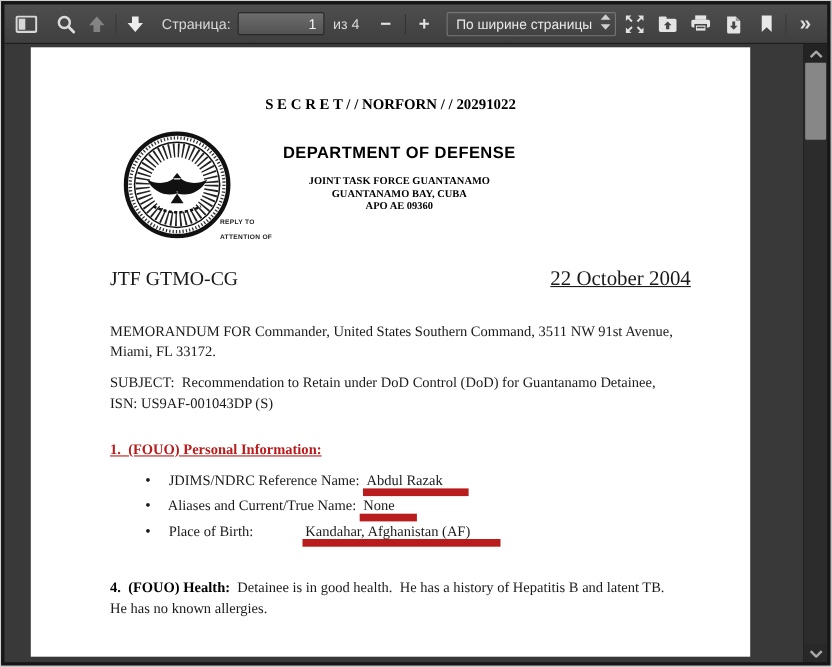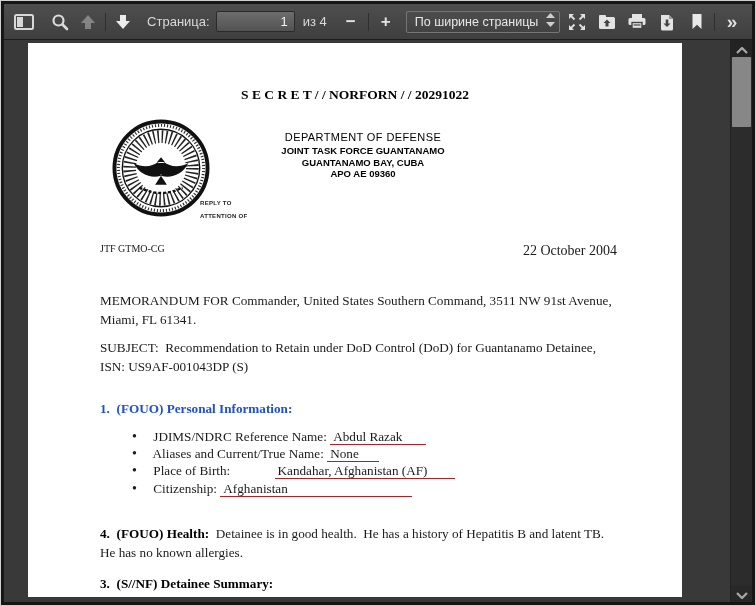--- a/index.html
+++ b/index.html
@@ -58,39 +58,39 @@
   }
   .classification {
     position:absolute; top:44px; left:0; width:100%; text-align:center;
     font-weight:bold; font-size:13.5px; color:#000;
   }
   .seal { position:absolute; left:84px; top:76px; }
   .letterhead {
     position:absolute; left:150px; top:88px; width:370px; text-align:center;
     font-family:"Liberation Sans","DejaVu Sans",sans-serif; color:#000;
   }
-  .lh1 { font-size:11px; font-weight:normal; letter-spacing:.4px; margin-bottom:2px; }
-  .lh2 { font-size:9.5px; font-weight:bold; line-height:11.5px; }
+  .lh1 { font-size:15px; font-weight:bold; letter-spacing:.4px; margin-bottom:12px; }
+  .lh2 { font-size:9.5px; font-weight:bold; line-height:11.5px;font-family:Liberation Serif, serif; }
   .replyto {
     position:absolute; left:172px; font-family:"Liberation Sans","DejaVu Sans",sans-serif;
     font-size:6px; letter-spacing:.3px; color:#222; font-weight:bold;
   }
-  .office { position:absolute; left:72px; top:200px; font-size:10px; }
-  .datefield { position:absolute; right:65px; top:200px; font-size:14px; }
+  .office { position:absolute; left:72px; top:200px; font-size:18px; }
+  .datefield { position:absolute; right:54px; top:200px; font-size:19px;text-decoration:underline; }
   .para { position:absolute; left:72px; width:545px; font-size:13.2px; line-height:18.5px; white-space:pre-wrap; }
   .memo { top:249px; }
   .subject { top:296px; }
-  .sec1 { top:357px; font-weight:bold; color:#1d4ed8; }
+  .sec1 { top:357px; font-weight:bold; color:#b91c1c;text-decoration:underline; }
   .sec2 { top:482px; }
   .sec3 { top:532px; font-weight:bold; color:#000; }
   .bold { font-weight:bold; color:#000; }
   .pi-list { position:absolute; left:104px; top:385px; list-style:none; font-size:13.2px; }
   .pi-list li { line-height:17.2px; white-space:nowrap; }
   .pi-list li::before { content:"\2022"; display:inline-block; width:18px; font-size:14px; }
-  .fill { display:inline-block; border-bottom:1px solid #b91c1c; padding:0 3px 0 3px; line-height:14px; }
+  .fill { display:inline-block; border-bottom:7px solid #b91c1c; padding:0 3px 0 3px; line-height:14px; }
   .pi-list li:nth-child(1) .fill { min-width:96px; }
   .pi-list li:nth-child(2) .fill { min-width:52px; }
   .pi-list li:nth-child(3) .fill { min-width:180px;margin-left:41px; }
   .pi-list li:nth-child(4) .fill { min-width:192px; }
   .pi-list li:nth-child(5) .fill { min-width:188px; }
   
   .scrollbar {
     position:absolute; top:0; right:0; width:22px; height:100%;
     background:#2c2c2c; border-left:1px solid #232323;
   }
@@ -267,48 +267,43 @@
         <div class="lh2">GUANTANAMO BAY, CUBA</div>
         <div class="lh2">APO AE 09360</div>
       </div>
 
       <div class="replyto" style="top:157px">REPLY TO</div>
       <div class="replyto" style="top:170px">ATTENTION OF</div>
 
       <div class="office">JTF GTMO-CG</div>
       <div class="datefield">22 October 2004</div>
 
-      <p class="para memo"><span>MEMORANDUM FOR Commander, United States Southern Command, 3511 NW 91st Avenue,</span><br><span>Miami, FL 61341.</span></p>
+      <p class="para memo"><span>MEMORANDUM FOR Commander, United States Southern Command, 3511 NW 91st Avenue,</span><br><span>Miami, FL 33172.</span></p>
 
       <p class="para subject"><span>SUBJECT:  Recommendation to Retain under DoD Control (DoD) for Guantanamo Detainee,</span><br><span>ISN: US9AF-001043DP (S)</span></p>
 
       <p class="para sec1">1.  (FOUO) Personal Information:</p>
 
       <ul class="pi-list">
         <li>
           <span>JDIMS/NDRC Reference Name:</span>
           <span class="fill">Abdul Razak</span>
         </li>
         <li>
           <span>Aliases and Current/True Name:</span>
           <span class="fill">None</span>
         </li>
         <li>
           <span>Place of Birth:</span>
           <span class="fill">Kandahar, Afghanistan (AF)</span>
         </li>
-        <li>
-          <span>Citizenship:</span>
-          <span class="fill">Afghanistan</span>
-        </li>
       </ul>
 
       <p class="para sec2"><span class="bold">4.  (FOUO) Health:</span><span>  Detainee is in good health.  He has a history of Hepatitis B and latent TB.</span><br><span>He has no known allergies.</span></p>
 
-      <p class="para sec3">3.  (S//NF) Detainee Summary:</p>
 
     </div>
 
     <div class="scrollbar">
       <div class="sb-btn sb-up">
         <span>
           <svg width="12" height="7" viewBox="0 0 12 7">
             <polyline points="1,6 6,1 11,6" fill="none" stroke="#a8a8a8" stroke-width="2.2"></polyline>
           </svg>
         </span>

